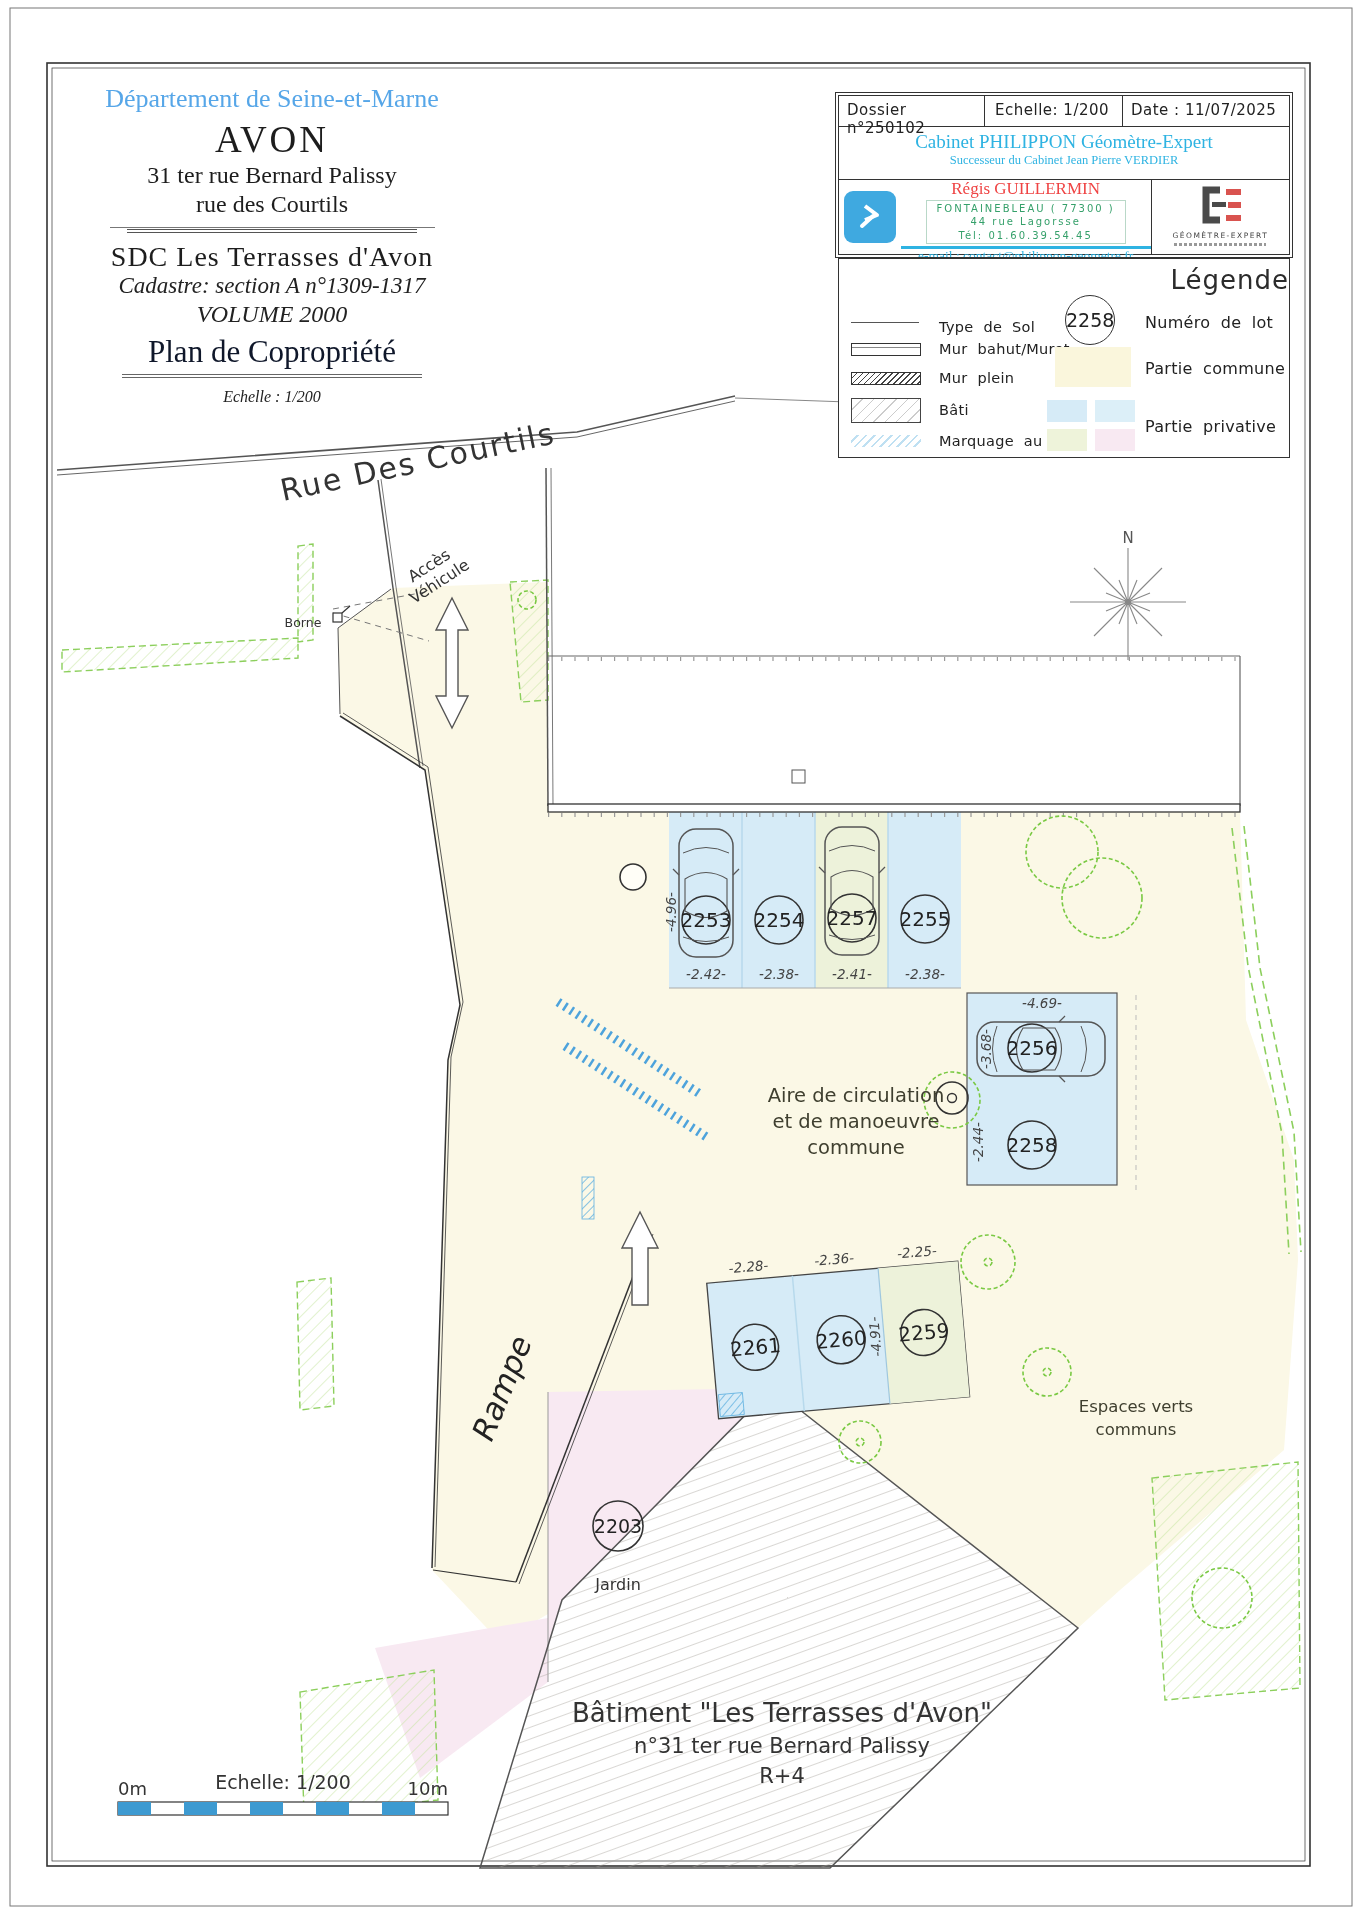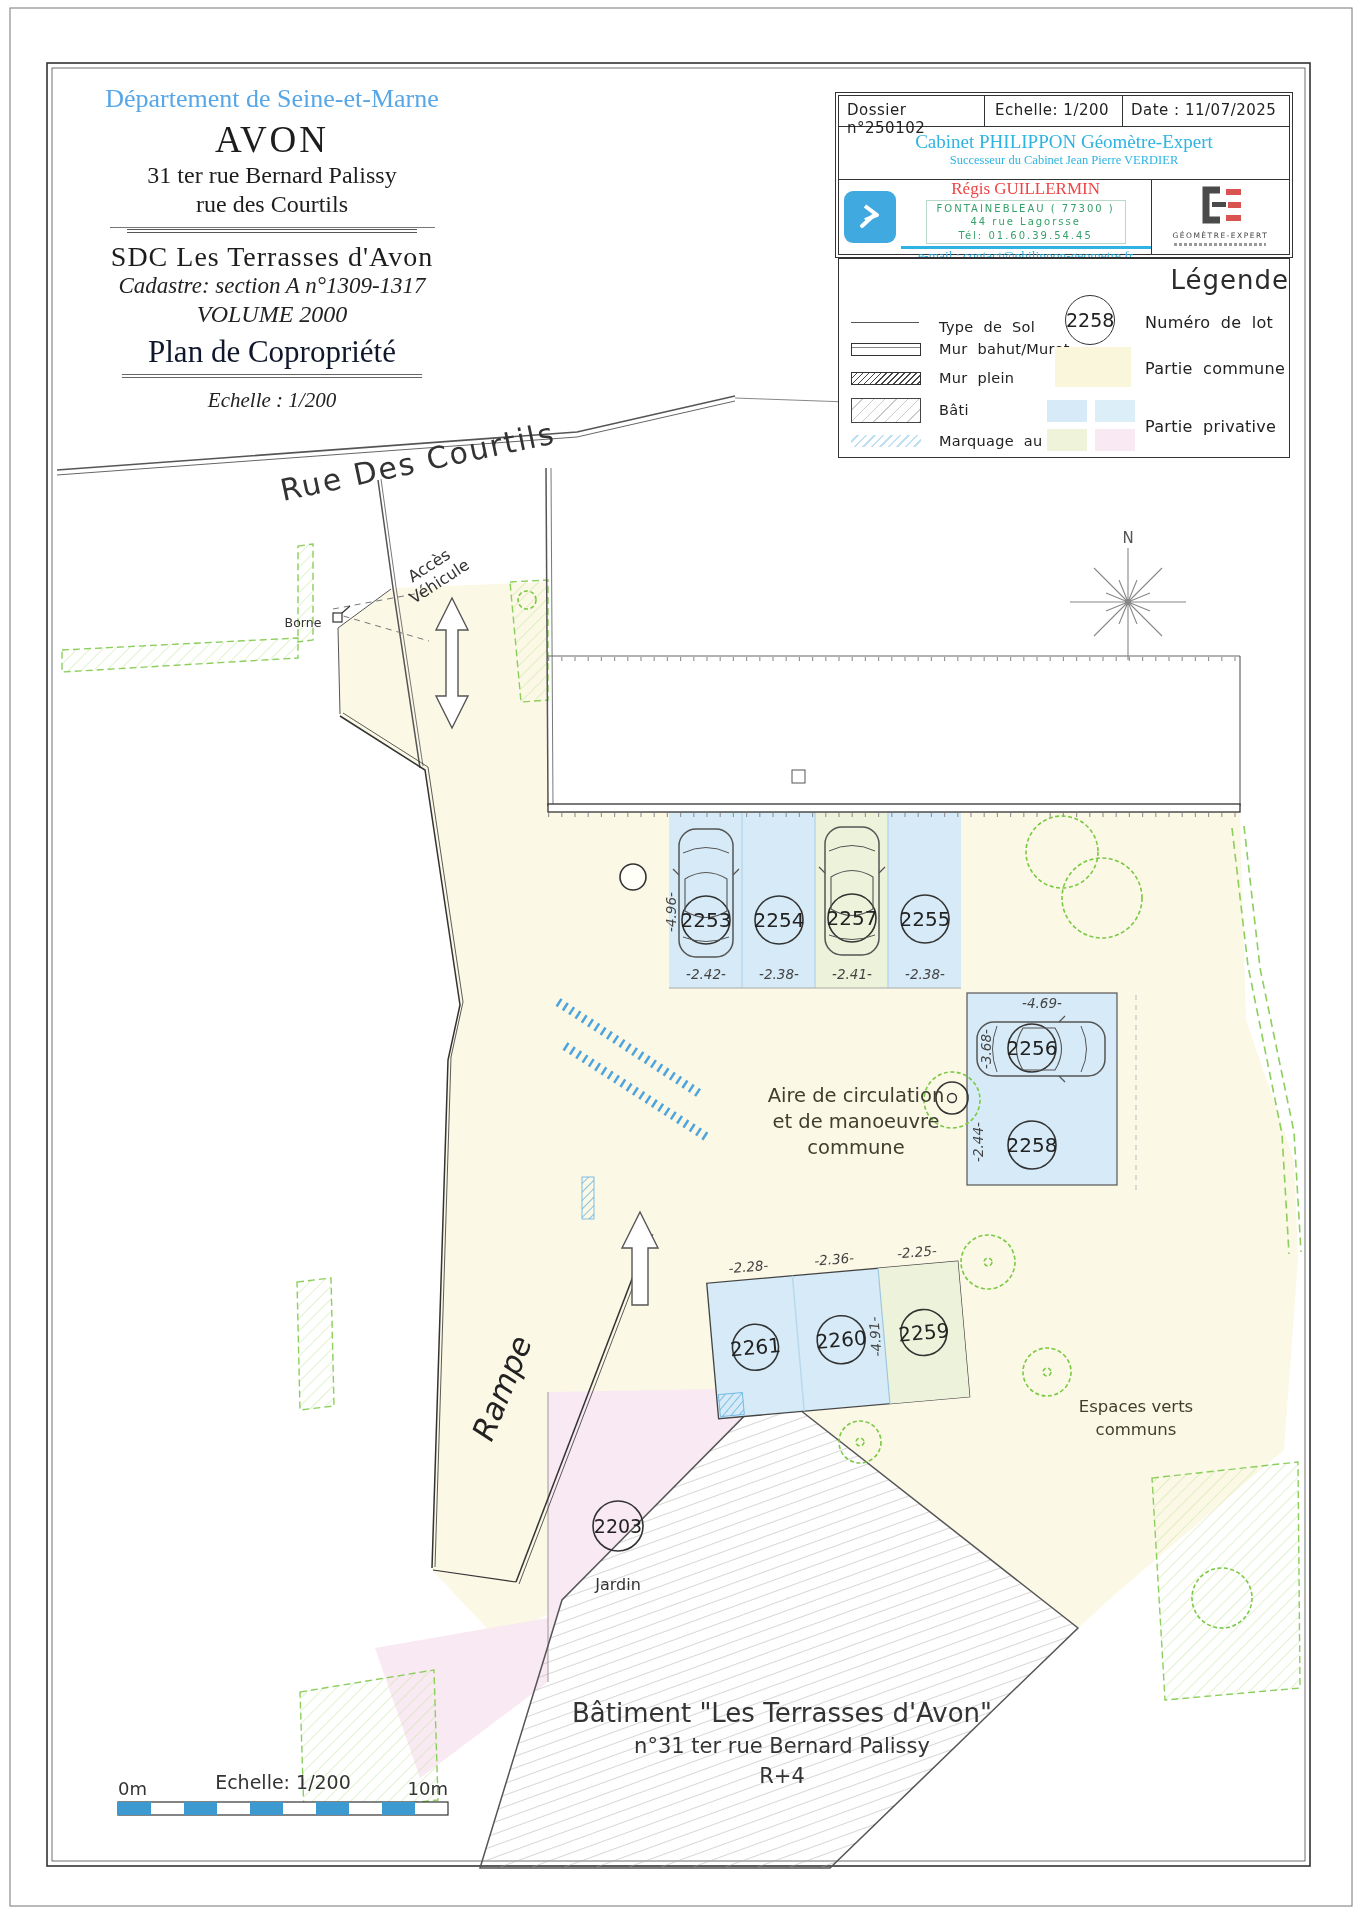--- a/index.html
+++ b/index.html
@@ -14,21 +14,21 @@
   .h-dept{font-size:26px;color:#56a6e8;}
   .h-city{font-size:37px;letter-spacing:3px;margin-top:4px;color:#1d1d1d;}
   .h-a1,.h-a2{font-size:24px;color:#1d1d1d;line-height:1.2;}
   .rule-top{width:325px;border-top:1.5px solid #777;margin:8px auto 0;}
   .rule-bot{width:290px;border-top:4px double #555;margin:1px auto 8px;}
   .h-sdc{font-size:28px;letter-spacing:1px;color:#1d1d1d;}
   .h-cad{font-size:23px;font-style:italic;}
   .h-vol{font-size:24px;font-style:italic;margin-top:2px;}
   .h-plan{font-size:31px;color:#0f172a;margin-top:6px;}
   .rule-c{width:300px;border-top:4px double #666;margin:4px auto 10px;}
-  .h-ech{font-size:21px;font-style:italic;}
+  .h-ech{font-size:16px;font-style:italic;}
 
   
   .tb{position:absolute;left:838px;top:95px;width:452px;height:160px;border:1.5px solid #333;
       outline:1px solid #333;outline-offset:2px;background:#fff;box-sizing:border-box;}
   .tb-row1{display:flex;height:30px;border-bottom:1px solid #333;font-size:15px;letter-spacing:.5px;}
   .tb-c1{width:146px;border-right:1px solid #333;padding:5px 0 0 8px;box-sizing:border-box;}
   .tb-c2{width:138px;border-right:1px solid #333;padding:5px 0 0 10px;box-sizing:border-box;}
   .tb-c3{flex:1;padding:5px 0 0 8px;}
   .tb-row2{height:52px;border-bottom:1px solid #333;text-align:center;
            font-family:"Liberation Serif",serif;}

